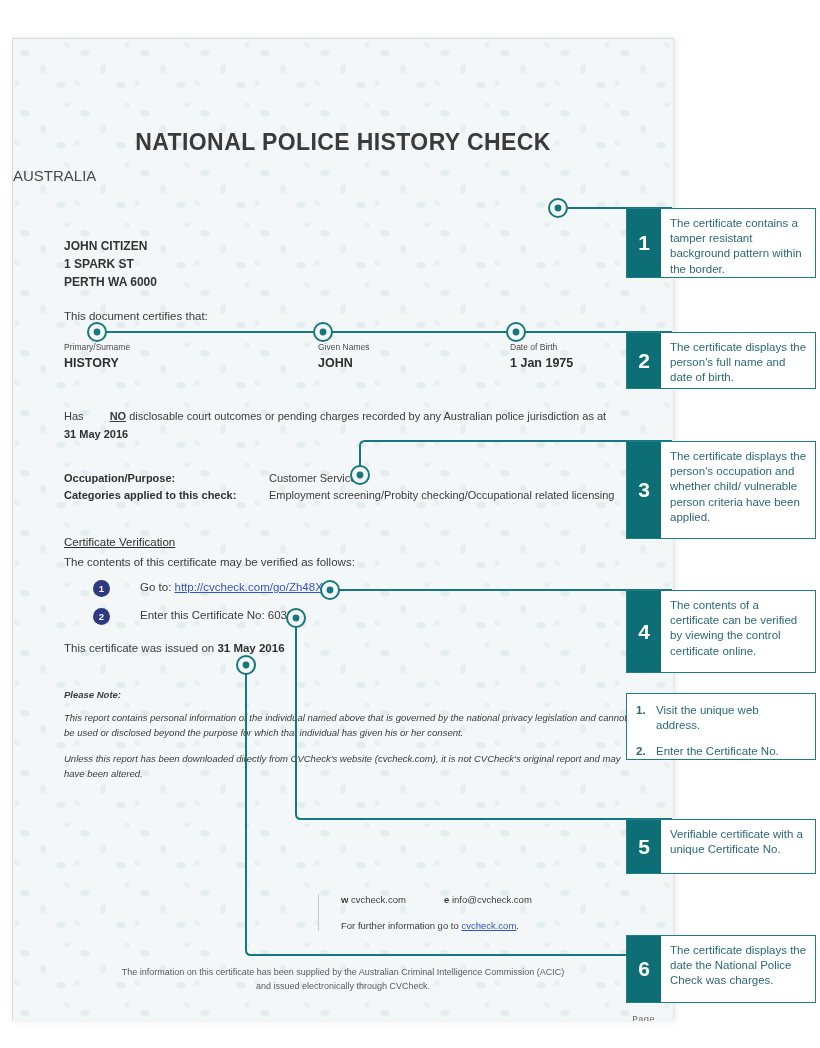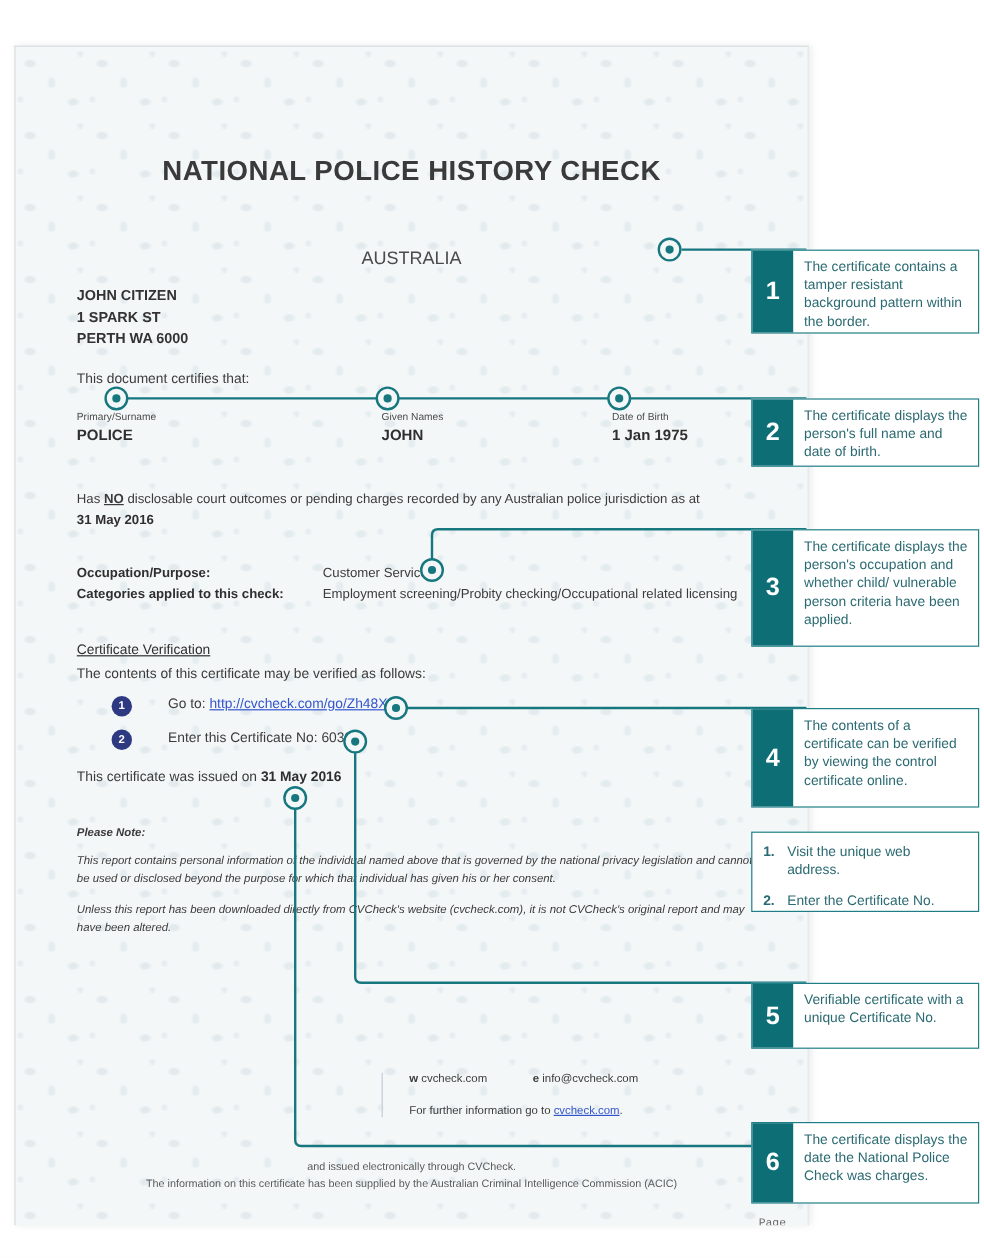--- a/index.html
+++ b/index.html
@@ -44,35 +44,35 @@
 
   
   .doc-title {
     position:absolute; left:0; right:0; top:90px;
     text-align:center;
     font-size:23px; font-weight:bold; letter-spacing:.4px;
     color:#3a3a3a;
   }
   .doc-sub {
     position:absolute; left:0; right:0; top:128px;
-    text-align:center; font-size:15px; color:#4a4a4a;margin-top:40px;
+    font-size:15px; color:#4a4a4a;
   }
 
   .addr { position:absolute; left:51px; top:198px; font-size:12px; font-weight:bold; color:#333; line-height:1.5; }
 
   .certifies { position:absolute; left:51px; top:271px; font-size:11.5px; color:#3b3b3b; }
 
   .fields { position:absolute; left:51px; top:303px; width:560px; }
   .fld { position:absolute; top:0; }
   .fld .lbl { font-size:8.5px; color:#4a4a4a; white-space:nowrap; }
   .fld .val { font-size:12.5px; font-weight:bold; color:#2f2f2f; margin-top:4px; white-space:nowrap; }
 
   .disclosure { position:absolute; left:51px; top:369px; width:560px; font-size:11px; color:#3b3b3b; line-height:1.6; }
   .disclosure b { font-weight:bold; color:#2f2f2f; }
-  .disclosure u { font-weight:bold; }
+  .disclosure u { font-weight:bold;margin-left:23px; }
 
   .occ { position:absolute; left:51px; top:430px; width:570px; font-size:11px; color:#3b3b3b; line-height:1.65; }
   .occ .r { position:relative; height:17px; }
   .occ .k { position:absolute; left:0; font-weight:bold; color:#2f2f2f; }
   .occ .v { position:absolute; left:205px; }
 
   .cvhead { position:absolute; left:51px; top:497px; font-size:11.5px; font-weight:normal; color:#2f2f2f; text-decoration:underline; }
   .cvsub  { position:absolute; left:51px; top:517px; font-size:11.5px; color:#3b3b3b; }
 
   .steps { position:absolute; left:80px; top:541px; }
@@ -157,21 +157,21 @@
         <div>JOHN CITIZEN</div>
         <div>1 SPARK ST</div>
         <div>PERTH WA 6000</div>
       </div>
 
       <div class="certifies">This document certifies that:</div>
 
       <div class="fields">
         <div class="fld" style="left:0;">
           <div class="lbl">Primary/Surname</div>
-          <div class="val">POLICE</div>
+          <div class="val">HISTORY</div>
         </div>
         <div class="fld" style="left:254px;">
           <div class="lbl">Given Names</div>
           <div class="val">JOHN</div>
         </div>
         <div class="fld" style="left:446px;">
           <div class="lbl">Date of Birth</div>
           <div class="val">1 Jan 1975</div>
         </div>
       </div>
@@ -218,22 +218,22 @@
 
       <div class="contact">
         <div class="line1">
           <span class="w"><b>w</b> <span>cvcheck.com</span></span>
           <span class="e"><b>e</b> <span>info@cvcheck.com</span></span>
         </div>
         <div class="line2"><span>For further information go to </span><a href="#">cvcheck.com</a><span>.</span></div>
       </div>
 
       <div class="supplied">
+        <div>The information on this certificate has been supplied by the Australian Criminal Intelligence Commission (ACIC)</div>
         <div>and issued electronically through CVCheck.</div>
-        <div>The information on this certificate has been supplied by the Australian Criminal Intelligence Commission (ACIC)</div>
       </div>
       <div class="pageno">Page</div>
 
     </div>
   </div>
 
   <svg id="wires" viewBox="0 0 820 1048">
     <g fill="none" stroke="#17777f" stroke-width="2">
 
       <path d="M568,208 L672,208"></path>

